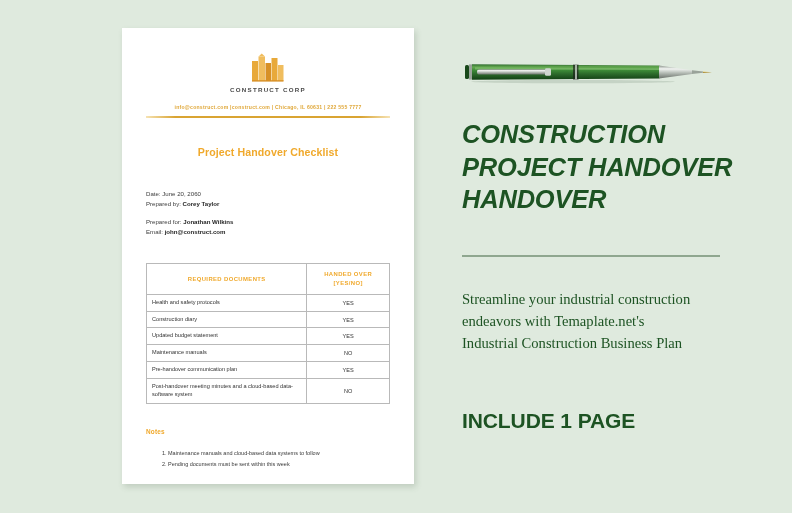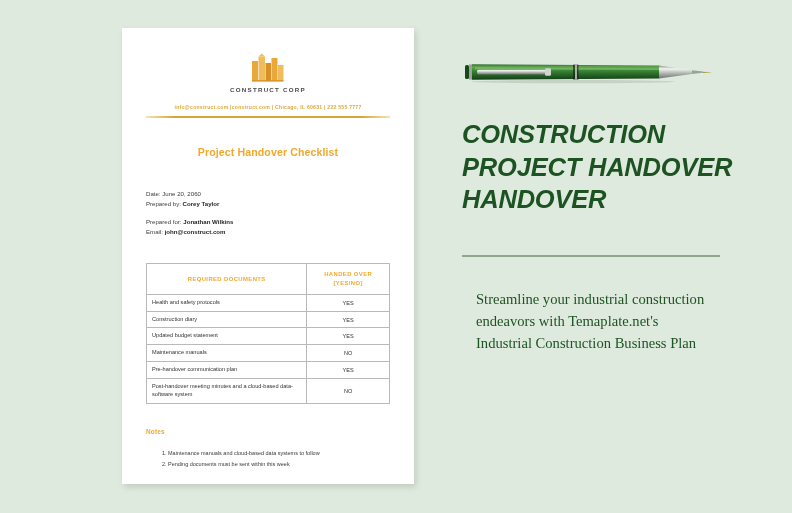--- a/index.html
+++ b/index.html
@@ -95,21 +95,21 @@
   .headline {
     position: absolute; left: 7px; top: 118px; width: 320px;
     font-size: 25.5px; font-weight: 700; line-height: 1.28;
     color: #1d5323; letter-spacing: -.2px; font-style: italic;
   }
   .divider {
     position: absolute; left: 7px; top: 255px;
     width: 258px; height: 2px; background: #8fa78f;
   }
   .blurb {
-    position: absolute; left: 21px; top: 288px; width: 240px;
+    position: absolute; left: 7px; top: 288px; width: 240px;
     font-family: "Liberation Serif", serif;
     font-size: 14.6px; line-height: 1.52; color: #1d5323;
   }
   .pages {
     position: absolute; left: 7px; top: 409px;
     font-size: 21px; font-weight: 700; color: #1d5323;
     letter-spacing: -.1px;
   }
 </style>
 </head>
@@ -259,14 +259,15 @@
   <div class="headline">
     <div>CONSTRUCTION</div>
     <div>PROJECT HANDOVER</div>
     <div>HANDOVER</div>
   </div>
 
   <div class="divider"></div>
 
   <div class="blurb">Streamline your industrial construction endeavors with Temaplate.net's Industrial Construction Business Plan</div>
 
+  <div class="pages">INCLUDE 1 PAGE</div>
 
 </div>
 
 </body></html>

